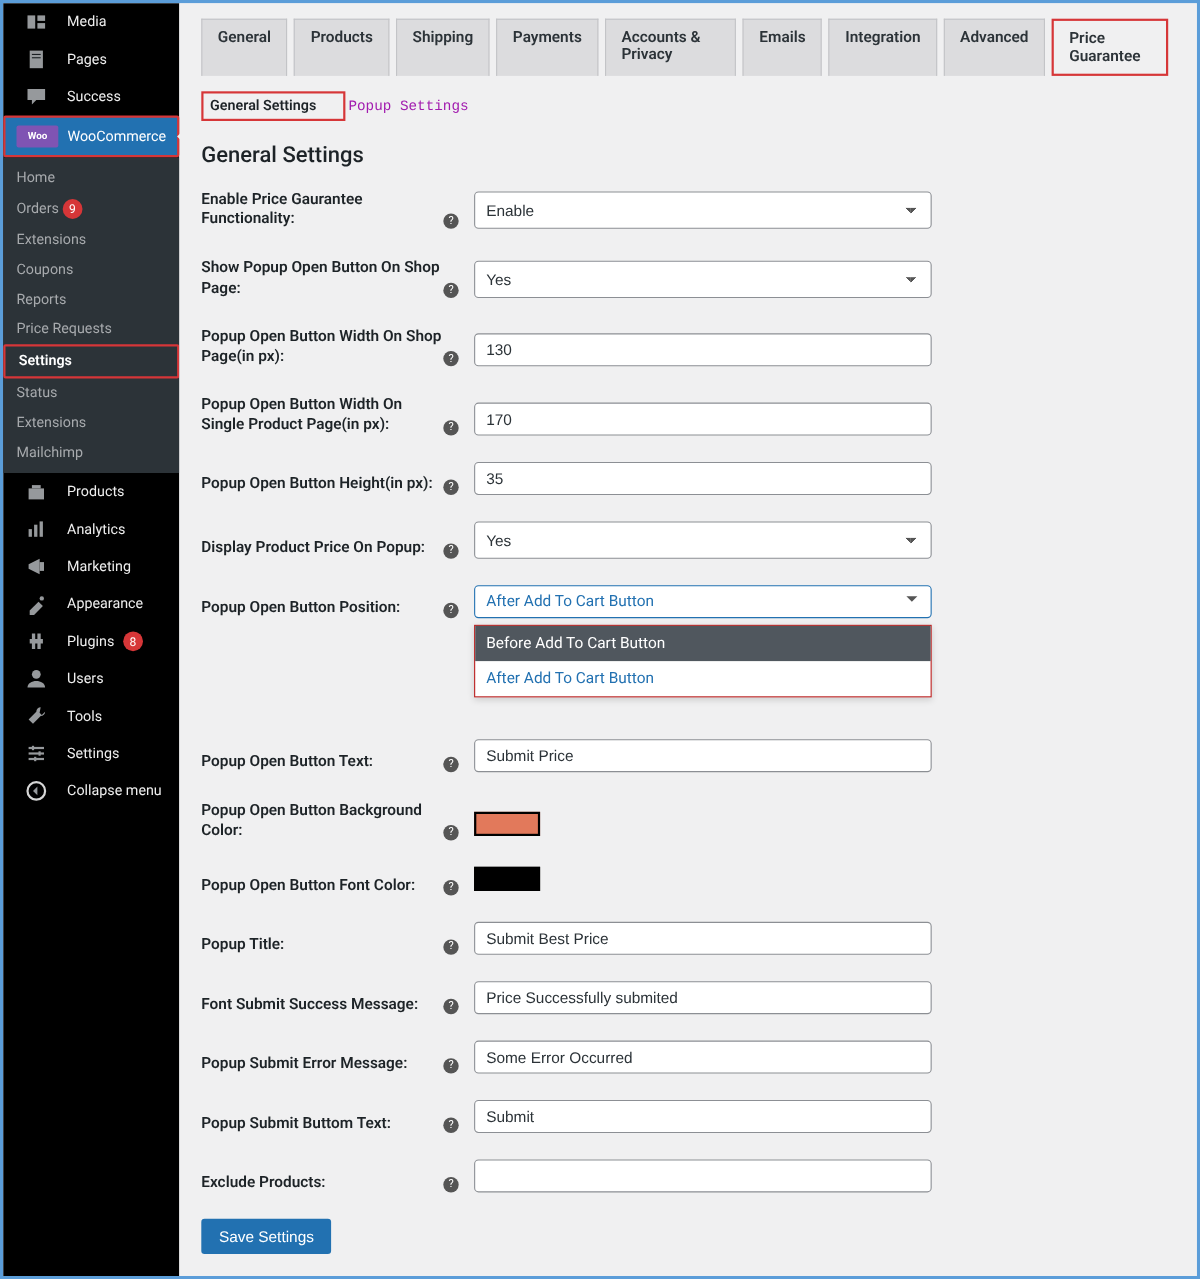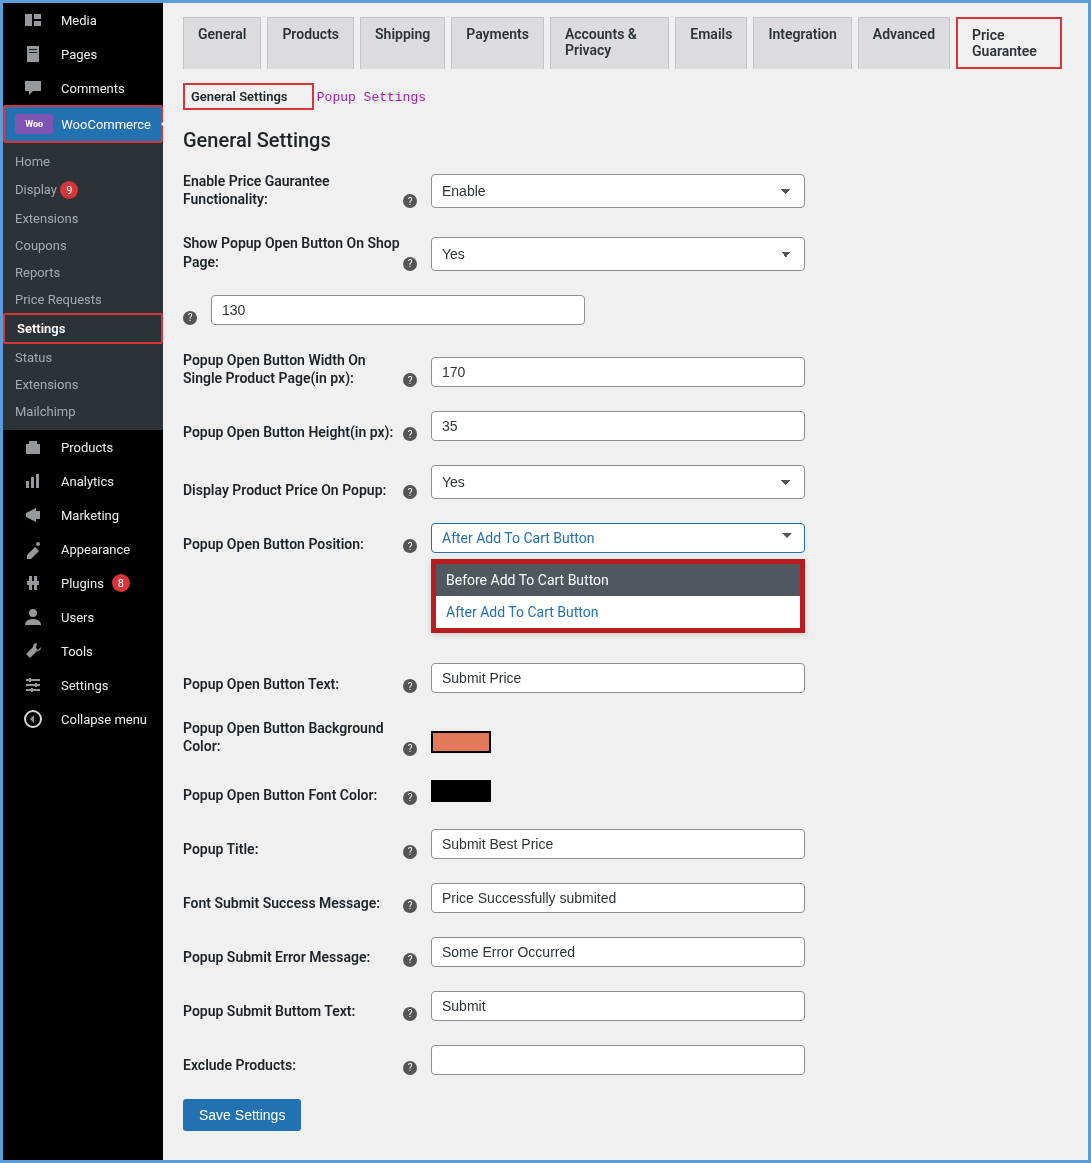--- a/index.html
+++ b/index.html
@@ -29,29 +29,29 @@
 .subtabs { padding: 14px 0 0 0; font-size:13px; }
 .subtabs .st { margin-right: 18px; cursor:pointer; }
 .subtabs .st.active { color:#1d2327; font-weight:600; }
 .subtabs .st.link { color:#a21caf;font-family:Liberation Mono, monospace; }
 .subtabs .hl-box { border:2px solid #d63638; padding:4px 6px; display:inline-block; }
 
 h2.sect { font-size:20px; font-weight:500; margin: 18px 0; }
 .row { display:flex; align-items:flex-end; margin-bottom: 24px; }
 .label { width: 220px; font-weight:600; font-size:14px; line-height:1.3; padding-top:2px; }
 .help { width:14px; height:14px; border-radius:50%; background:#555; color:#fff; font-size:10px; display:inline-flex; align-items:center; justify-content:center; margin:4px 14px 0 0; flex-shrink:0; }
-.ctrl { width: 374px; }
+.ctrl { width: 416px; }
 .ctrl select, .ctrl input[type="text"] { width:100%; padding:6px 10px; border:1px solid #8c8f94; border-radius:4px; background:#fff; font-size:14px; color:#2c3338; }
 .ctrl select { height:34px; padding:4px 28px 4px 10px; appearance:none; background-image: linear-gradient(45deg, transparent 50%, #555 50%), linear-gradient(135deg, #555 50%, transparent 50%); background-position: calc(100% - 18px) 14px, calc(100% - 13px) 14px; background-size: 5px 5px, 5px 5px; background-repeat: no-repeat; }
 .color-sw { width:60px; height:22px; border:2px solid #000; display:inline-block; }
 
 .dd-wrap { position:relative; }
 .dd-sel { border:1px solid #2271b1; border-radius:4px; background:#fff; padding:6px 28px 6px 10px; font-size:14px; color:#2271b1; position:relative; }
 .dd-sel::after { content:""; position:absolute; right:12px; top:50%; transform:translateY(-50%); border:5px solid transparent; border-top-color:#555; }
-.dd-menu { position:absolute; top:36px; left:0; right:0; background:#fff; border:5px solid #b91c1c; box-shadow:0 2px 6px rgba(0,0,0,.15); z-index:5; }
+.dd-menu { position:absolute; top:36px; left:0; right:0; background:#fff; border:1px solid #b91c1c; box-shadow:0 2px 6px rgba(0,0,0,.15); z-index:5; }
 .dd-opt { padding:8px 10px; font-size:14px; cursor:pointer; }
 .dd-opt.hl { background:#50575e; color:#fff; }
 .dd-opt.txt { color:#2271b1; }
 
 .btn-primary { background:#2271b1; color:#ffffff; border:none; padding:8px 16px; border-radius:3px; font-size:14px; cursor:pointer; }
 </style>
 </head>
 <body>
 
 <div class="app">
@@ -76,30 +76,30 @@
             </svg>
           </span>
           <span>Pages</span>
         </div>
         <div class="side-item">
           <span class="icn">
             <svg viewBox="0 0 20 20" width="20" height="20">
               <path d="M2 3h16v10H10l-4 4v-4H2z"></path>
             </svg>
           </span>
-          <span>Comments</span>
+          <span>Success</span>
         </div>
         <div class="side-item active hl-frame">
           <span class="icn woo-ic">Woo</span>
           <span>WooCommerce</span>
         </div>
       </div>
     <div class="side-sub" id="side-sub">
         <div class="sub"><span>Home</span></div>
-        <div class="sub"><span>Display</span> <span class="badge">9</span></div>
+        <div class="sub"><span>Orders</span> <span class="badge">9</span></div>
         <div class="sub"><span>Extensions</span></div>
         <div class="sub"><span>Coupons</span></div>
         <div class="sub"><span>Reports</span></div>
         <div class="sub"><span>Price Requests</span></div>
         <div class="sub active hl-frame"><span>Settings</span></div>
         <div class="sub"><span>Status</span></div>
         <div class="sub"><span>Extensions</span></div>
         <div class="sub"><span>Mailchimp</span></div>
       </div>
     <div id="side-bottom">
@@ -210,20 +210,21 @@
           <div class="label">Enable Price Gaurantee Functionality:</div>
           <span class="help">?</span>
           <div class="ctrl"><select><option>Enable</option></select></div>
         </div>
         <div class="row" style="">
           <div class="label">Show Popup Open Button On Shop Page:</div>
           <span class="help">?</span>
           <div class="ctrl"><select><option>Yes</option></select></div>
         </div>
         <div class="row" style="">
+          <div class="label">Popup Open Button Width On Shop Page(in px):</div>
           <span class="help">?</span>
           <div class="ctrl"><input type="text" value="130" style=""></div>
         </div>
         <div class="row" style="">
           <div class="label">Popup Open Button Width On Single Product Page(in px):</div>
           <span class="help">?</span>
           <div class="ctrl"><input type="text" value="170" style=""></div>
         </div>
         <div class="row" style="">
           <div class="label">Popup Open Button Height(in px):</div>

